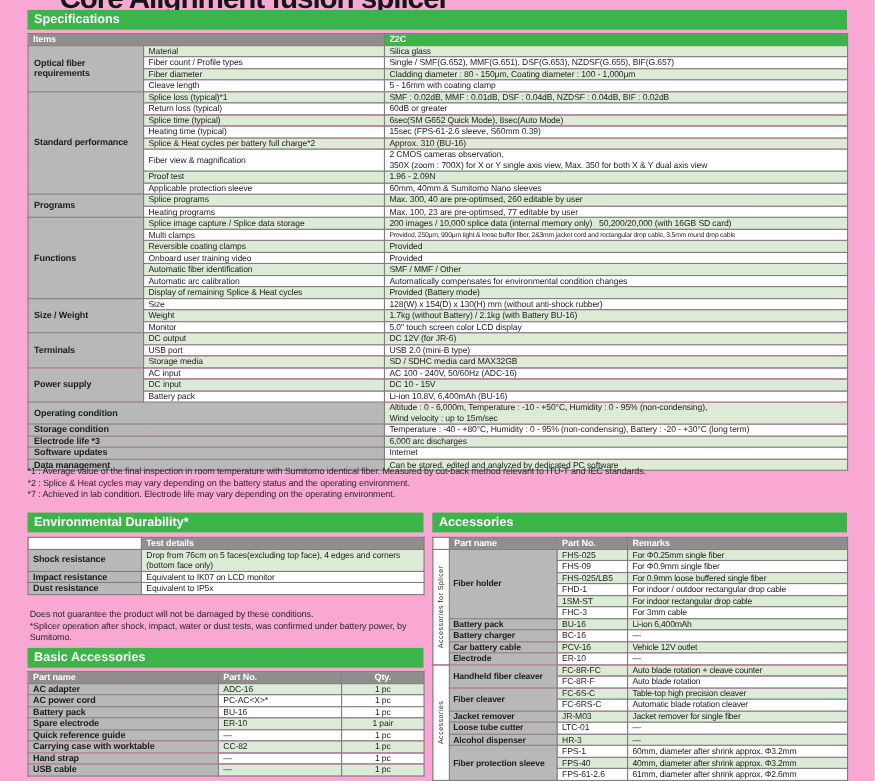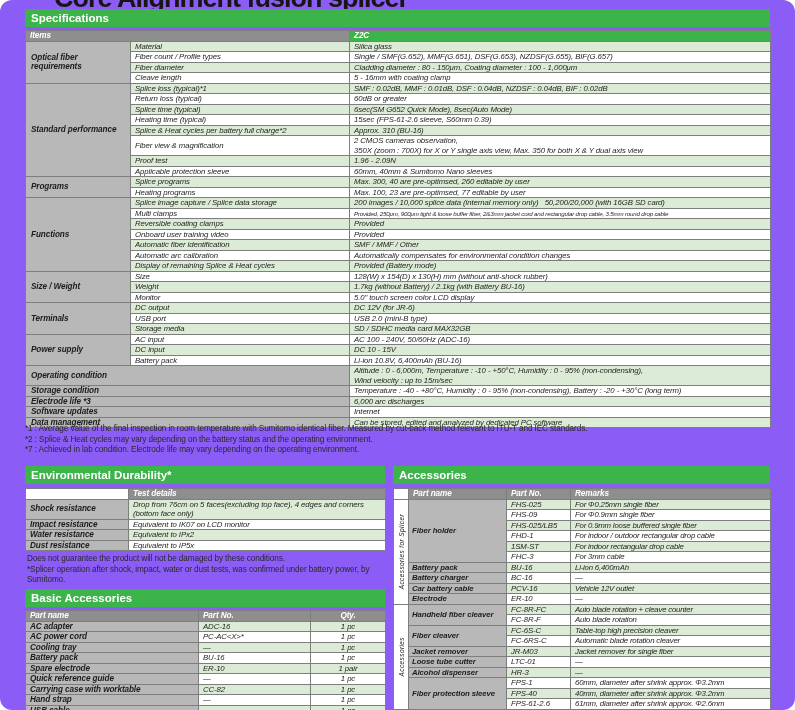--- a/index.html
+++ b/index.html
@@ -1,27 +1,27 @@
 <!DOCTYPE html>
 <html><head>
 <meta charset="utf-8">
 <style>
   html,body{margin:0;padding:0;}
-  #page{position:relative;width:795px;height:710px;overflow:hidden;background:#8b5cf6;
-        font-family:"Liberation Sans",sans-serif;color:#1f1f1f;border-radius:12px;}
+  #page{position:relative;width:795px;height:710px;overflow:hidden;background:#f9a8d4;
+        font-family:"Liberation Sans",sans-serif;color:#1f1f1f;}
   .page-title{position:absolute;left:54px;top:-17px;font-size:27px;font-weight:bold;
         letter-spacing:-1px;color:#161616;white-space:nowrap;}
   .bar{position:absolute;height:18px;background:#3cb44a;color:#fff;font-size:11.5px;
         font-weight:bold;line-height:18px;padding-left:6px;box-sizing:border-box;}
   #bar-spec{left:25px;top:9px;width:745px;}
   #bar-env{left:25px;top:466px;width:360px;}
   #bar-basic{left:25px;top:589px;width:360px;}
   #bar-acc{left:393px;top:466px;width:377px;}
 
-  table{border-collapse:collapse;table-layout:fixed;position:absolute;border:1.5px solid #000;font-style:italic;}
+  table{border-collapse:collapse;table-layout:fixed;position:absolute;border:1.5px solid #000;}
   td{padding:0 2px 0 4px;overflow:hidden;font-size:7.8px;line-height:9.5px;height:9px;
      border:1px solid #7e7e7e;white-space:nowrap;letter-spacing:-0.1px;vertical-align:middle;}
   tr.g td{background:#dcebd5;}
   tr.w td{background:#ffffff;}
   tr.group-start td{border-top:1.5px solid #000;}
   thead td{font-weight:bold;color:#fff;background:#8e8e8e;font-size:8.2px;}
 
   #spec-table{left:25px;top:30px;width:745px;}
   #spec-table td.h-model{background:#3cb44a;}
   table td.glabel, table td.plabel{background:#b8b8b8;font-weight:bold;font-size:8.2px;
@@ -244,24 +244,20 @@
       </tr>
     </thead>
     <tbody id="env-body">
         <tr class="g group-start">
           <td class="elabel">Shock resistance</td>
           <td class="eval">Drop from 76cm on 5 faces(excluding top face), 4 edges and corners (bottom face only)</td>
         </tr>
         <tr class="w">
           <td class="elabel">Impact resistance</td>
           <td class="eval">Equivalent to IK07 on LCD monitor</td>
-        </tr>
-        <tr class="g">
-          <td class="elabel">Water resistance</td>
-          <td class="eval">Equivalent to IPx2</td>
         </tr>
         <tr class="w">
           <td class="elabel">Dust resistance</td>
           <td class="eval">Equivalent to IP5x</td>
         </tr>
       </tbody>
   </table>
 
   <div class="env-foot">
     <div>Does not guarantee the product will not be damaged by these conditions.</div>
@@ -285,25 +281,20 @@
     </thead>
     <tbody id="basic-body">
         <tr class="g group-start">
           <td class="bname">AC adapter</td>
           <td class="bpn">ADC-16</td>
           <td class="bqty">1 pc</td>
         </tr>
         <tr class="w">
           <td class="bname">AC power cord</td>
           <td class="bpn">PC-AC&lt;X&gt;*</td>
-          <td class="bqty">1 pc</td>
-        </tr>
-        <tr class="g">
-          <td class="bname">Cooling tray</td>
-          <td class="bpn">—</td>
           <td class="bqty">1 pc</td>
         </tr>
         <tr class="w">
           <td class="bname">Battery pack</td>
           <td class="bpn">BU-16</td>
           <td class="bqty">1 pc</td>
         </tr>
         <tr class="g">
           <td class="bname">Spare electrode</td>
           <td class="bpn">ER-10</td>

